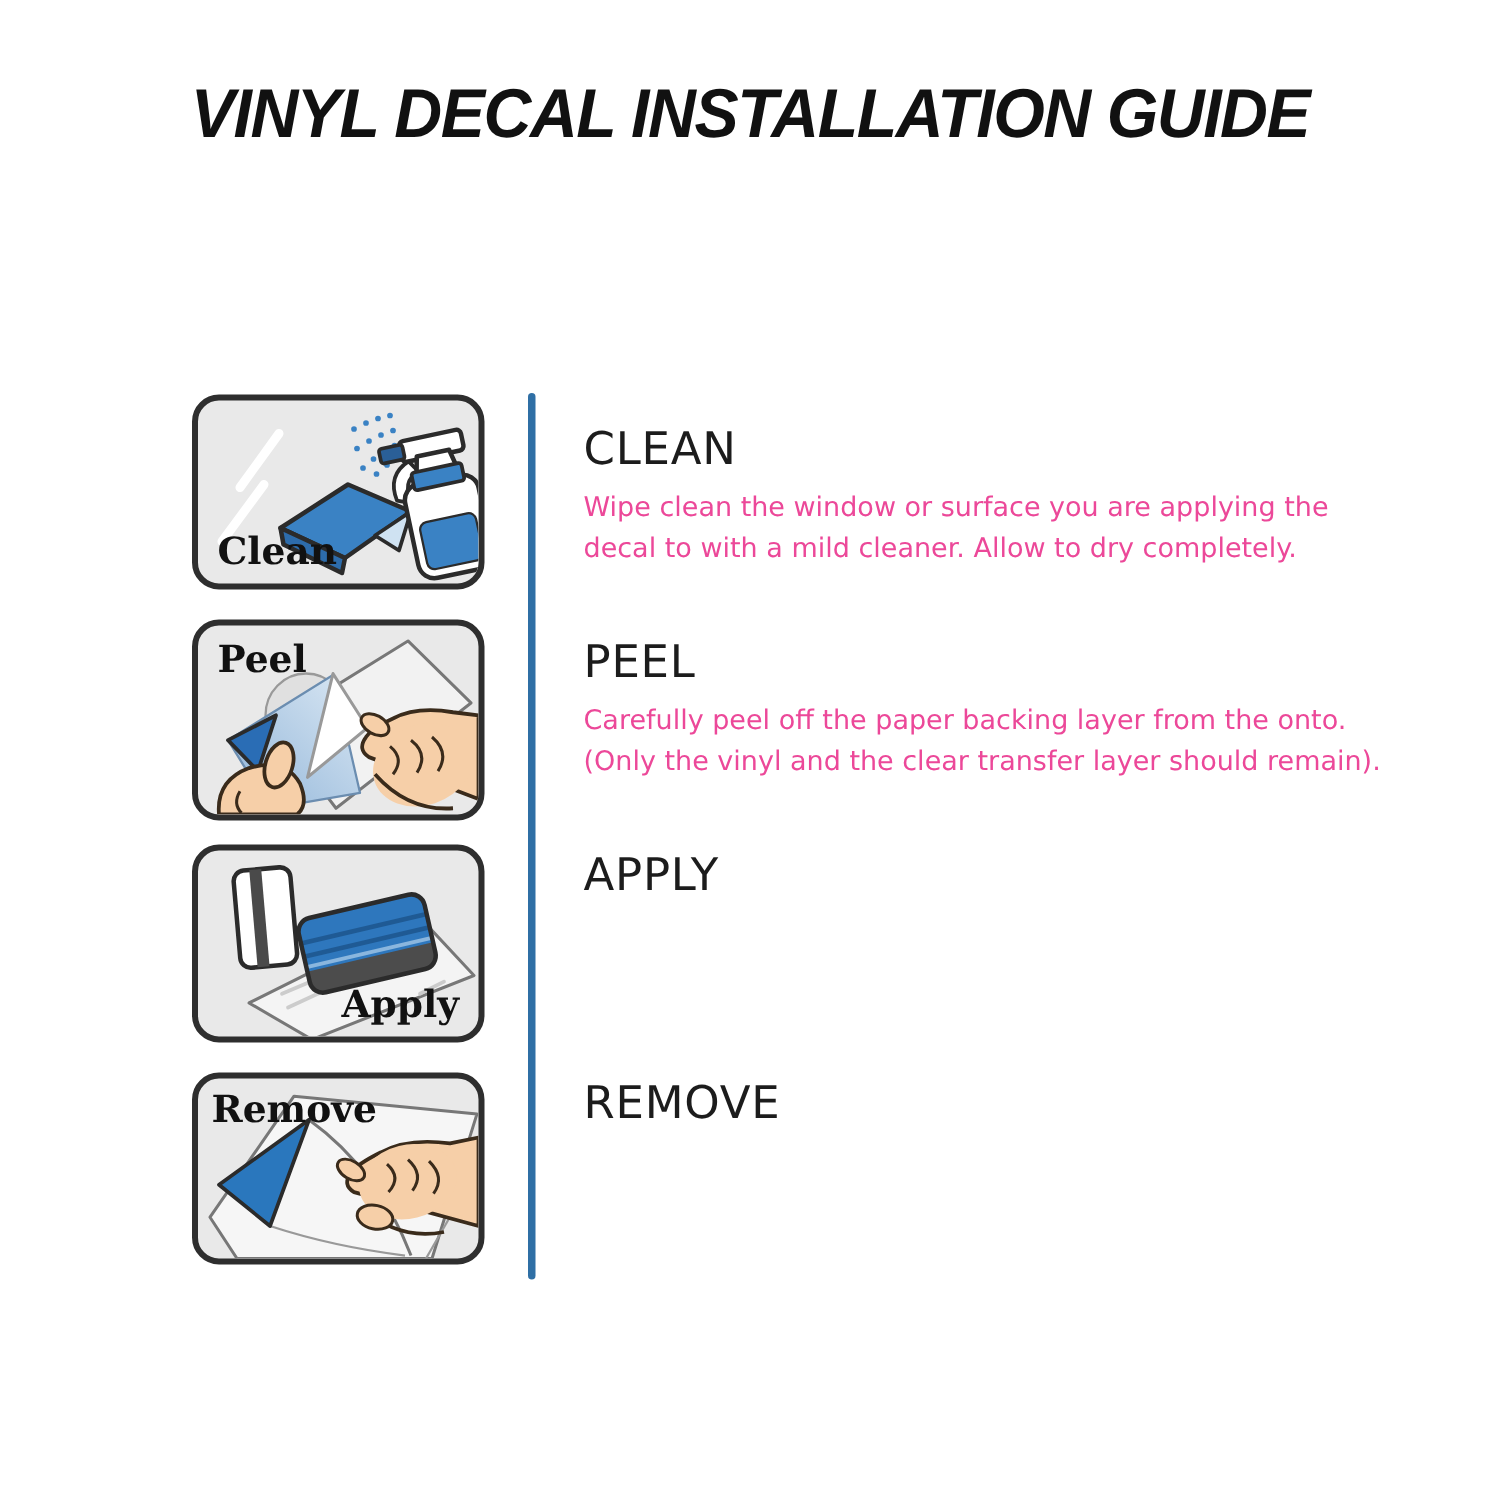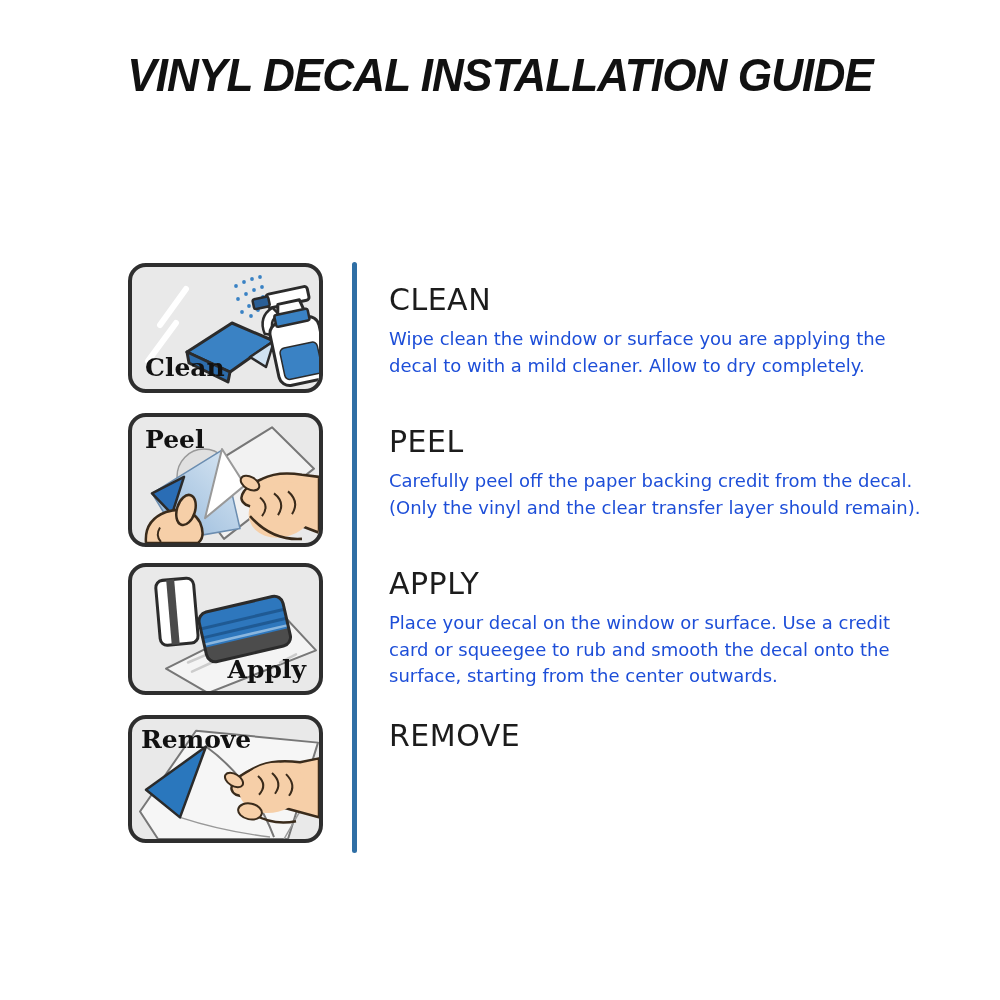--- a/index.html
+++ b/index.html
@@ -38,21 +38,21 @@
   #text-clean {top:283px;}
   #text-peel  {top:425px;}
   #text-apply {top:567px;}
   #text-remove{top:719px;}
   .step-heading{
     margin:0 0 9px 0;font-family:"DejaVu Sans",sans-serif;font-weight:normal;
     font-size:30px;line-height:34px;color:#1c1c1c;letter-spacing:.5px;
   }
   .step-body{
     margin:0;font-family:"DejaVu Sans",sans-serif;font-size:18px;
-    line-height:26.5px;color:#1d4ed8;white-space:pre;
+    line-height:26.5px;color:#ec4899;white-space:pre;
   }
 </style>
 </head>
 <body>
 
 <h1 class="title">VINYL DECAL INSTALLATION GUIDE</h1>
 
 <div class="divider" style="background: rgb(47, 111, 165);"></div>
 
 <div class="step-box" id="box-clean">
@@ -170,26 +170,23 @@
 </div>
 
 <section class="step-text" id="text-clean">
   <h2 class="step-heading">CLEAN</h2>
   <p class="step-body">Wipe clean the window or surface you are applying the
 decal to with a mild cleaner. Allow to dry completely.</p>
 </section>
 
 <section class="step-text" id="text-peel">
   <h2 class="step-heading">PEEL</h2>
-  <p class="step-body">Carefully peel off the paper backing credit from the decal.
+  <p class="step-body">Carefully peel off the paper backing layer from the onto.
 (Only the vinyl and the clear transfer layer should remain).</p>
 </section>
 
 <section class="step-text" id="text-apply">
   <h2 class="step-heading">APPLY</h2>
-  <p class="step-body">Place your decal on the window or surface. Use a credit
-card or squeegee to rub and smooth the decal onto the
-surface, starting from the center outwards.</p>
 </section>
 
 <section class="step-text" id="text-remove">
   <h2 class="step-heading">REMOVE</h2>
 </section>
 
 </body></html>

